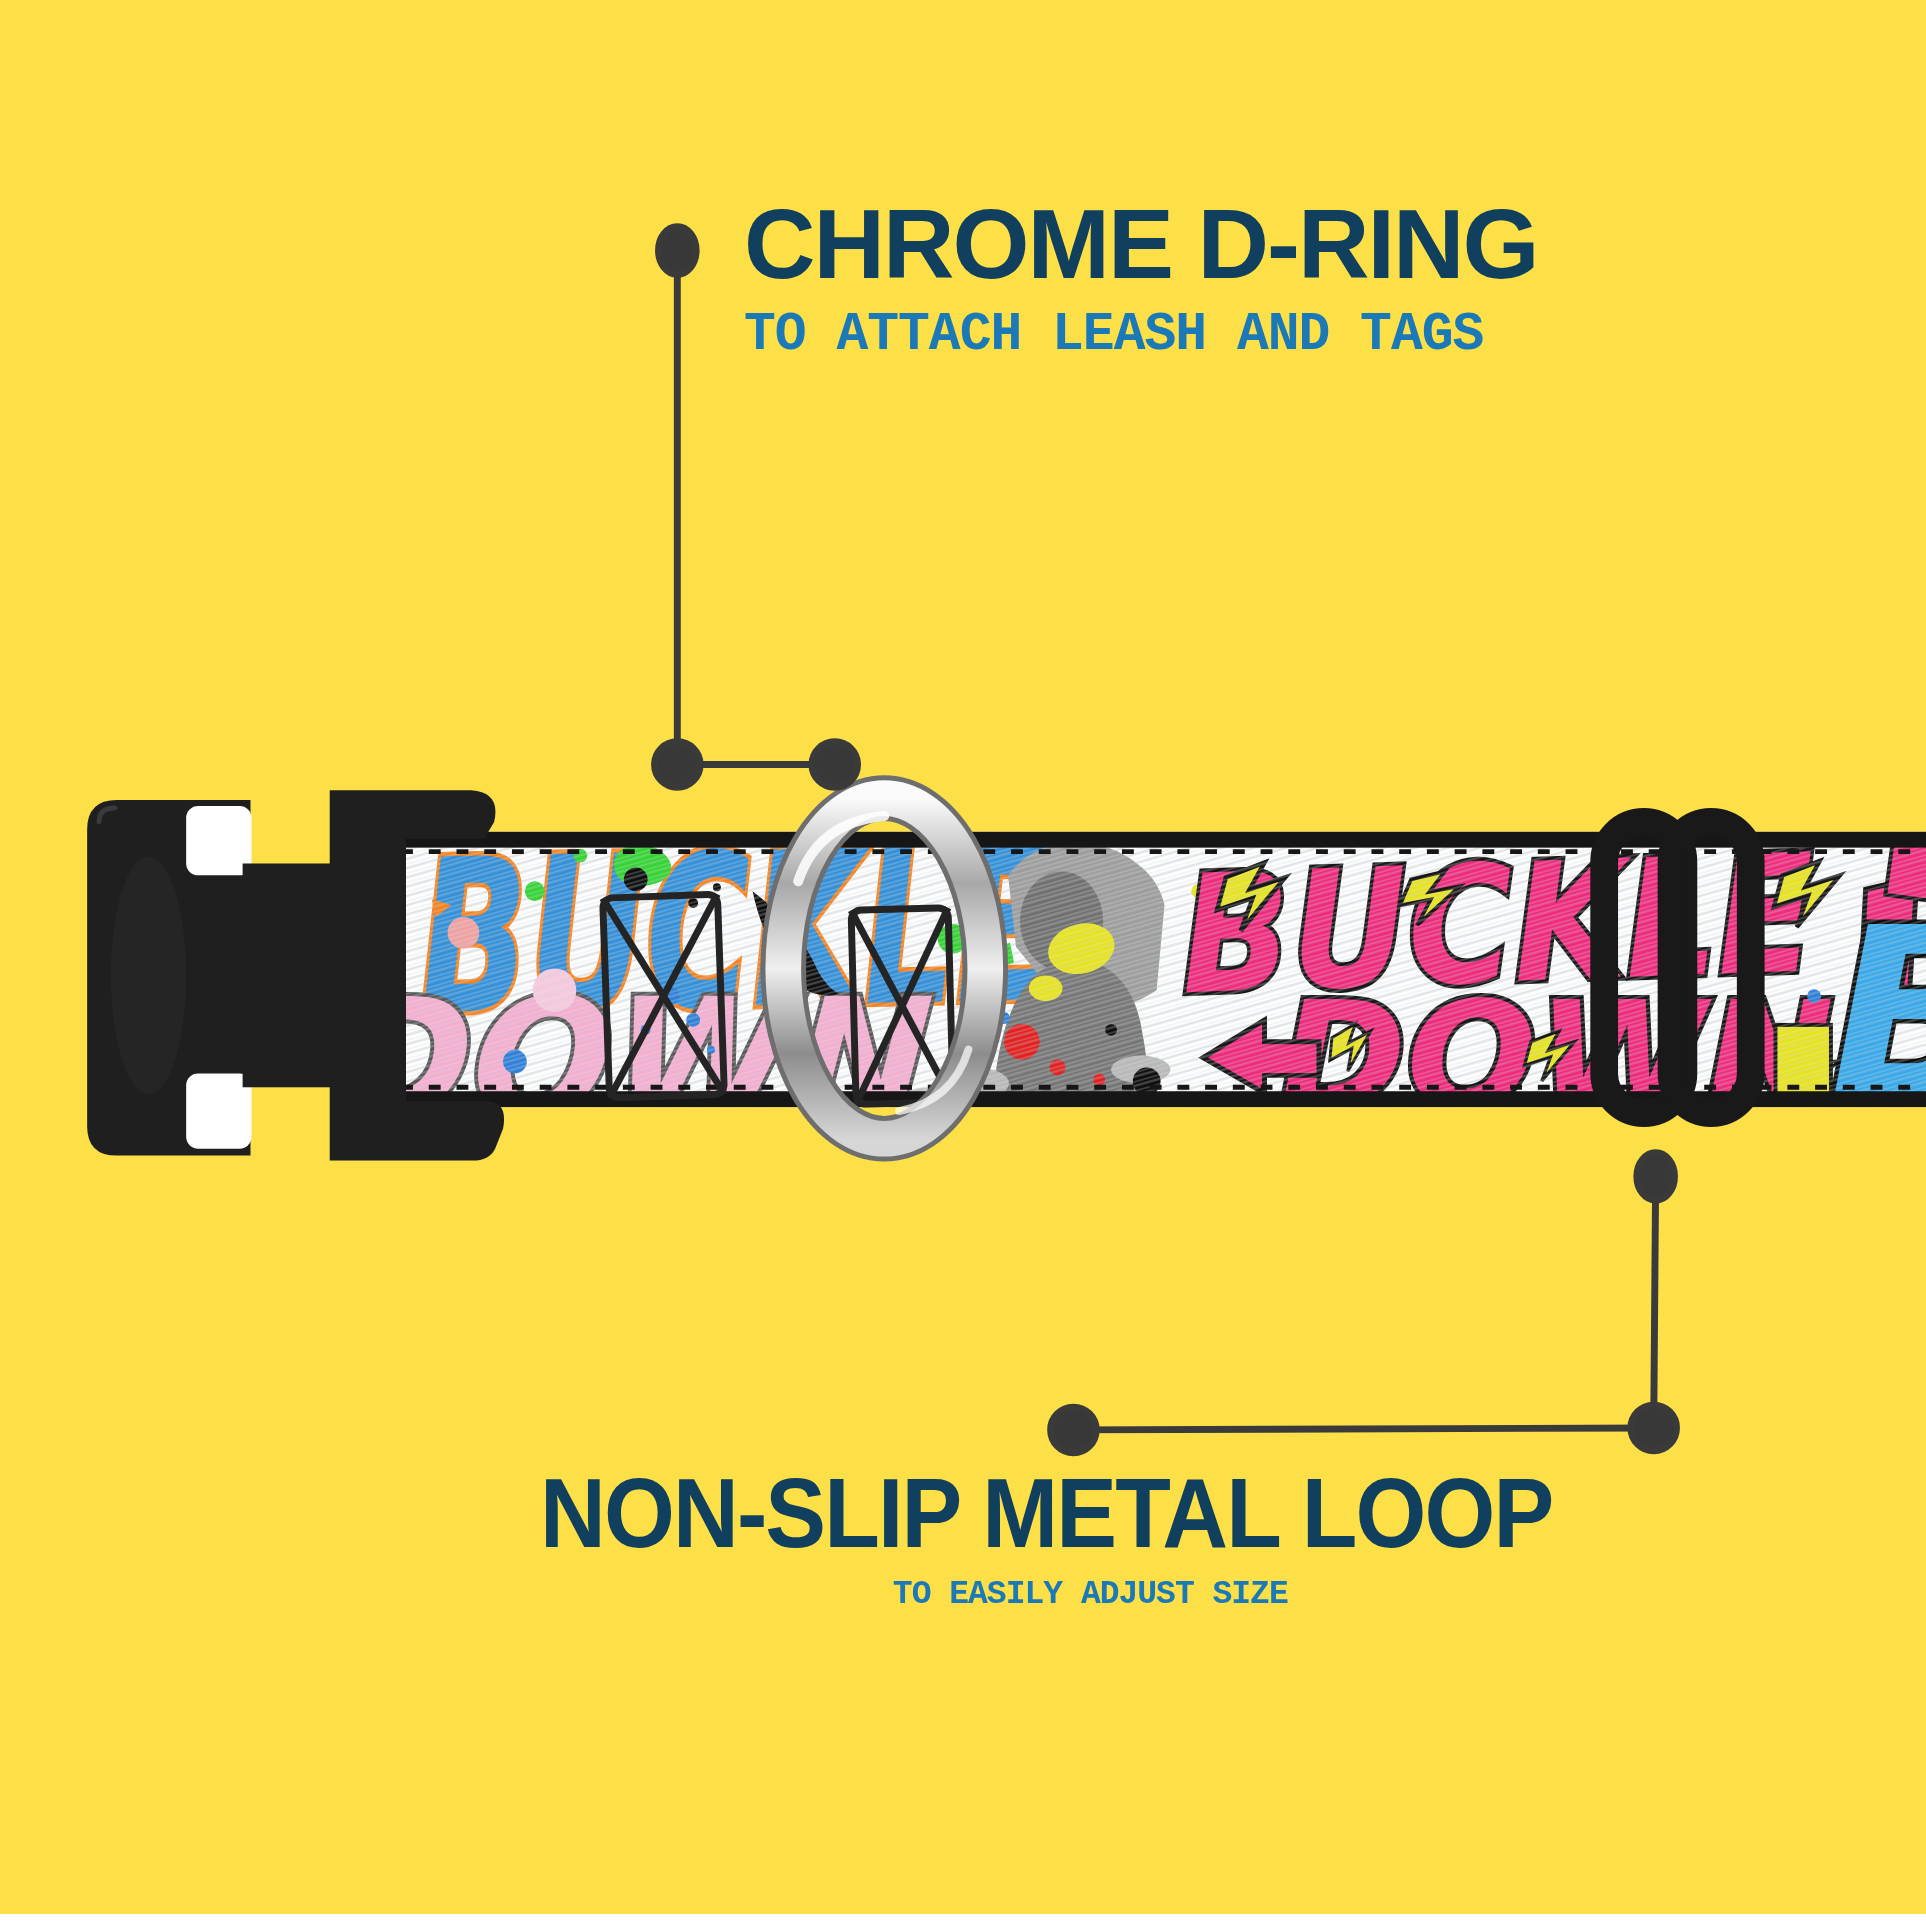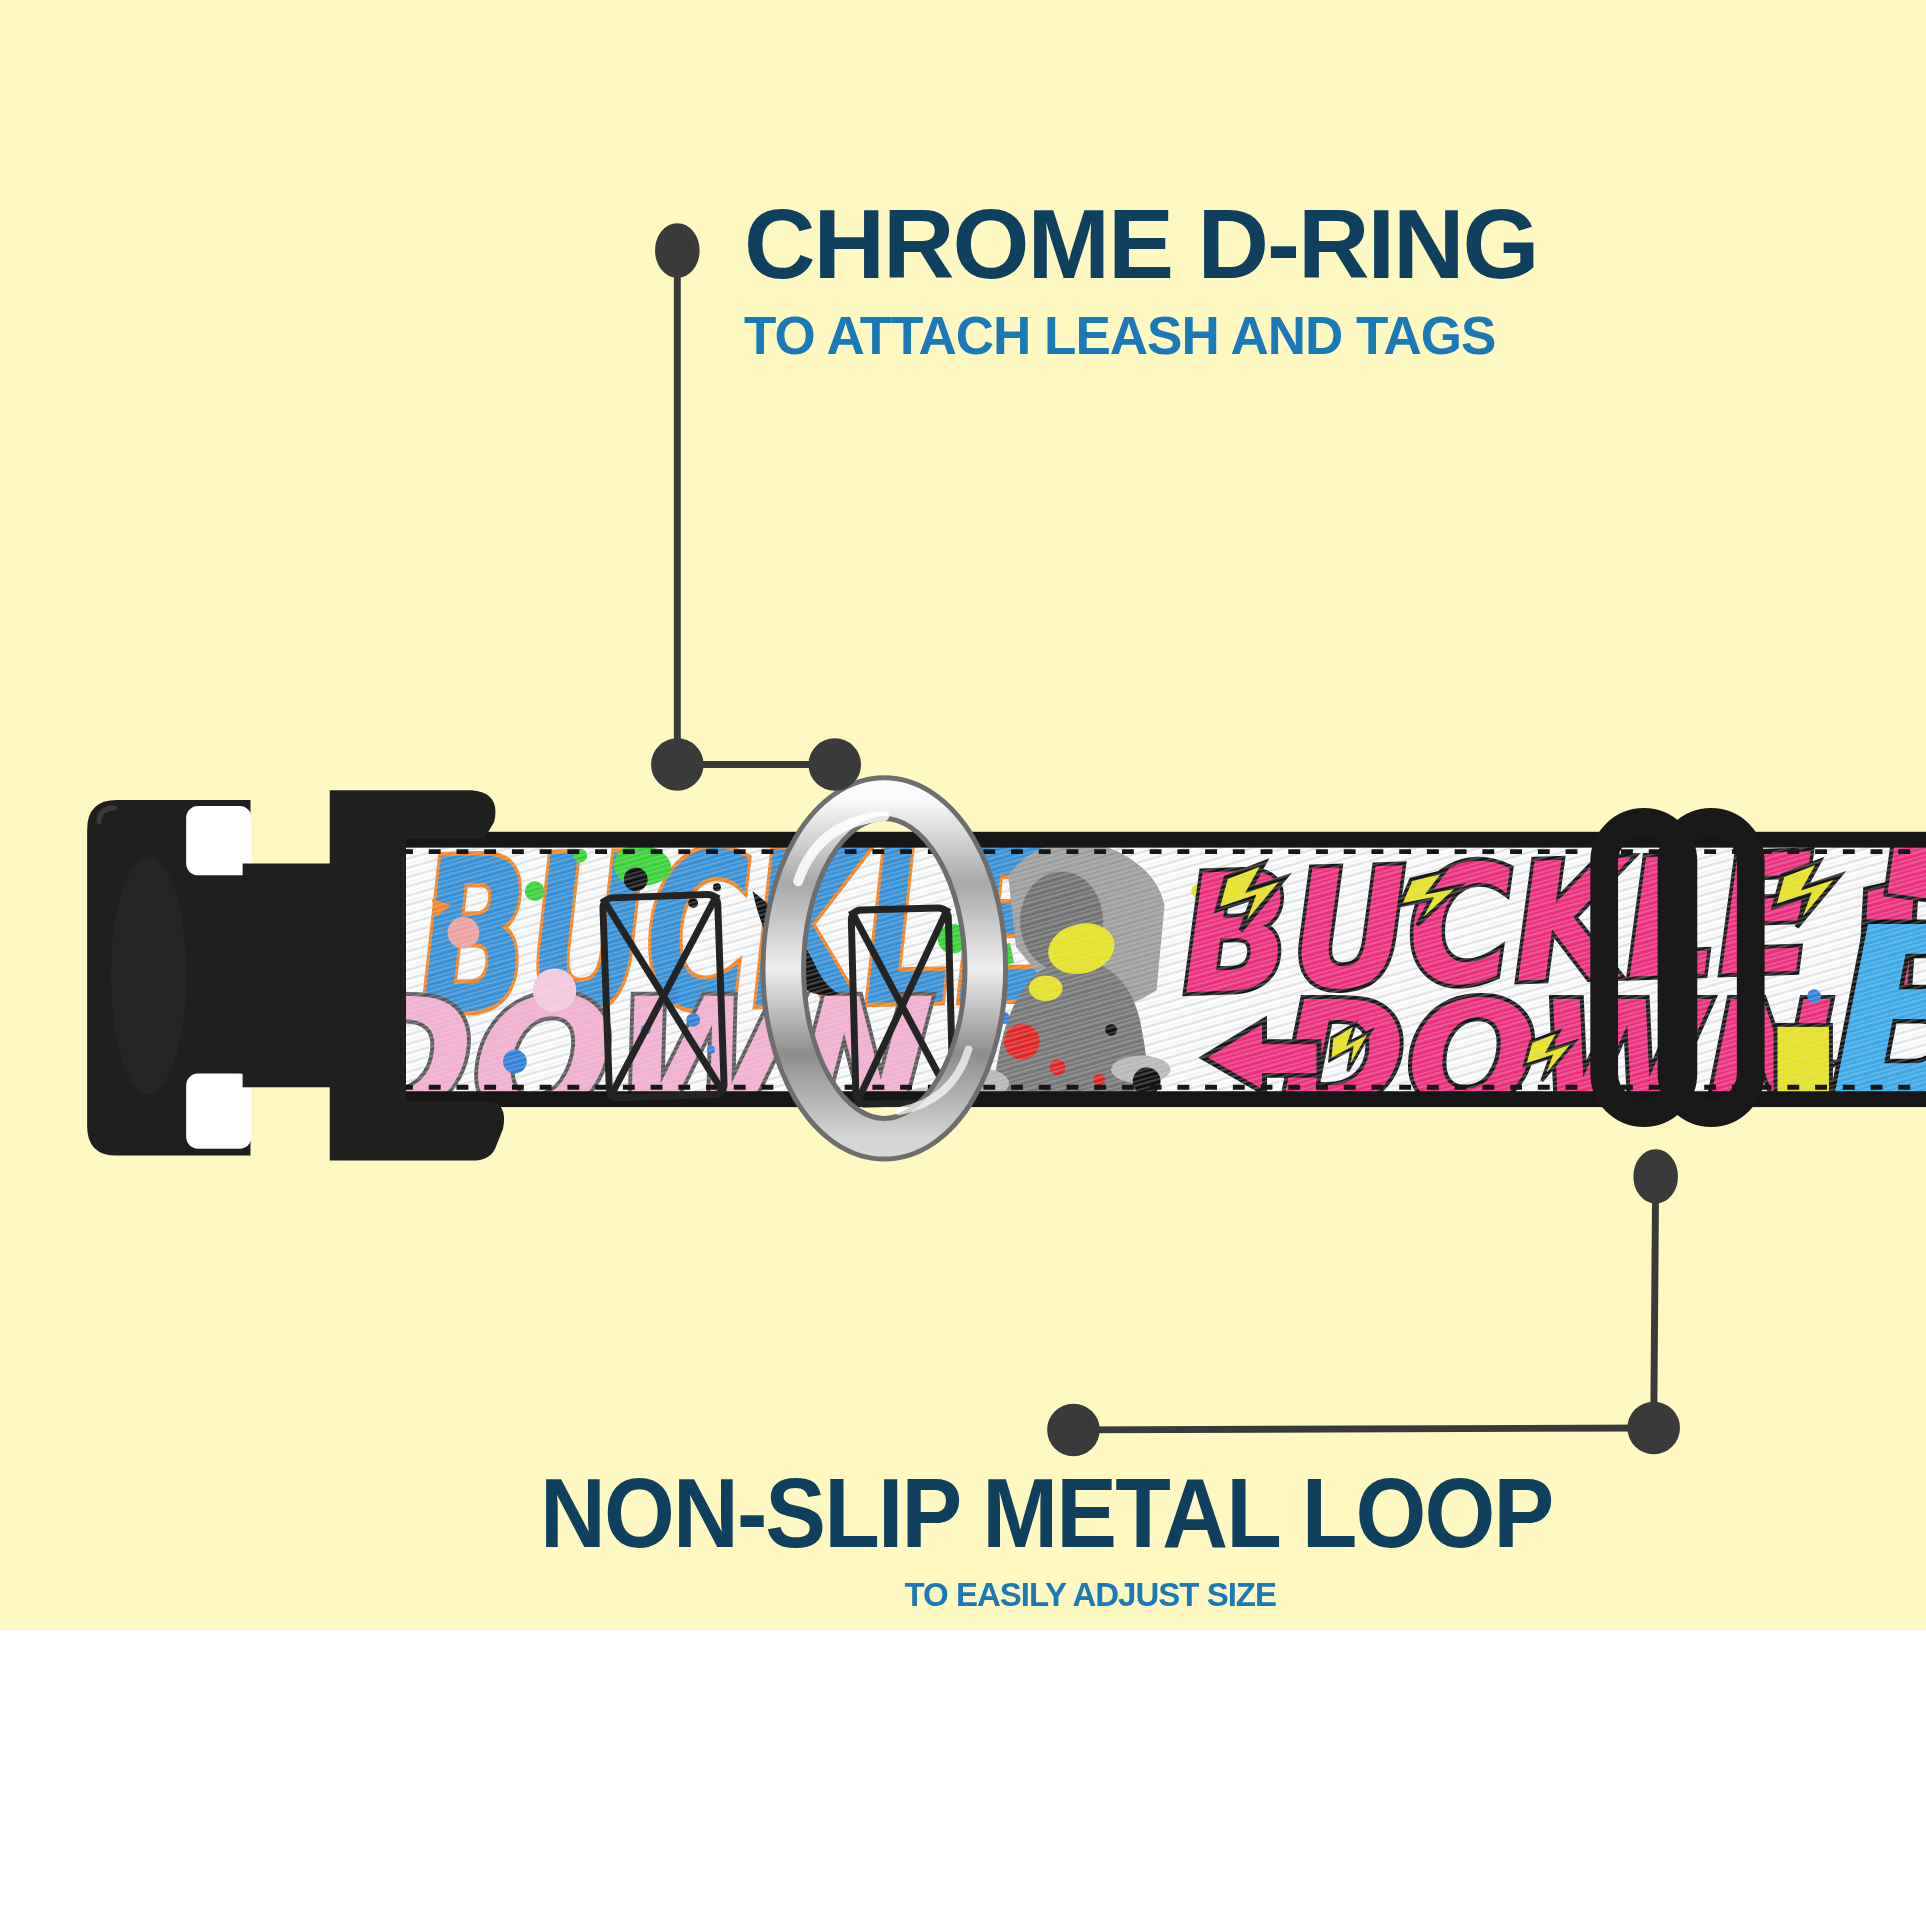--- a/index.html
+++ b/index.html
@@ -1,21 +1,21 @@
 <!DOCTYPE html>
 <html><head>
 <meta charset="utf-8">
 <style>
   html,body{margin:0;padding:0;background:#ffffff;}
-  .canvas{position:relative;width:1927px;height:1630px;background:#fef9c3;overflow:hidden;
+  .canvas{position:relative;width:1927px;height:1914px;background:#fde047;overflow:hidden;
           font-family:"Liberation Sans", sans-serif;}
   .scene{position:absolute;left:0;top:0;width:1927px;height:1927px;}
   .label-block{position:absolute;white-space:nowrap;}
   .label-title{font-weight:bold;color:#11405e;font-size:99px;line-height:1.0;letter-spacing:-2px;}
-  .label-sub{font-weight:bold;color:#1a79b6;font-size:53px;line-height:1.0;letter-spacing:-1px;margin-top:16px;}
+  .label-sub{font-weight:bold;color:#1a79b6;font-size:53px;line-height:1.0;letter-spacing:-1px;margin-top:16px;font-family:Liberation Mono, monospace;}
   #topLabel{left:744px;top:194px;}
   #bottomLabel{left:540px;top:1463px;text-align:center;}
   #bottomLabel .label-title{display:inline-block;transform:scaleX(0.92);transform-origin:left center;}
   #bottomLabel .label-sub{font-size:33px;}
 </style>
 </head>
 <body>
 
 <div class="canvas">
 

